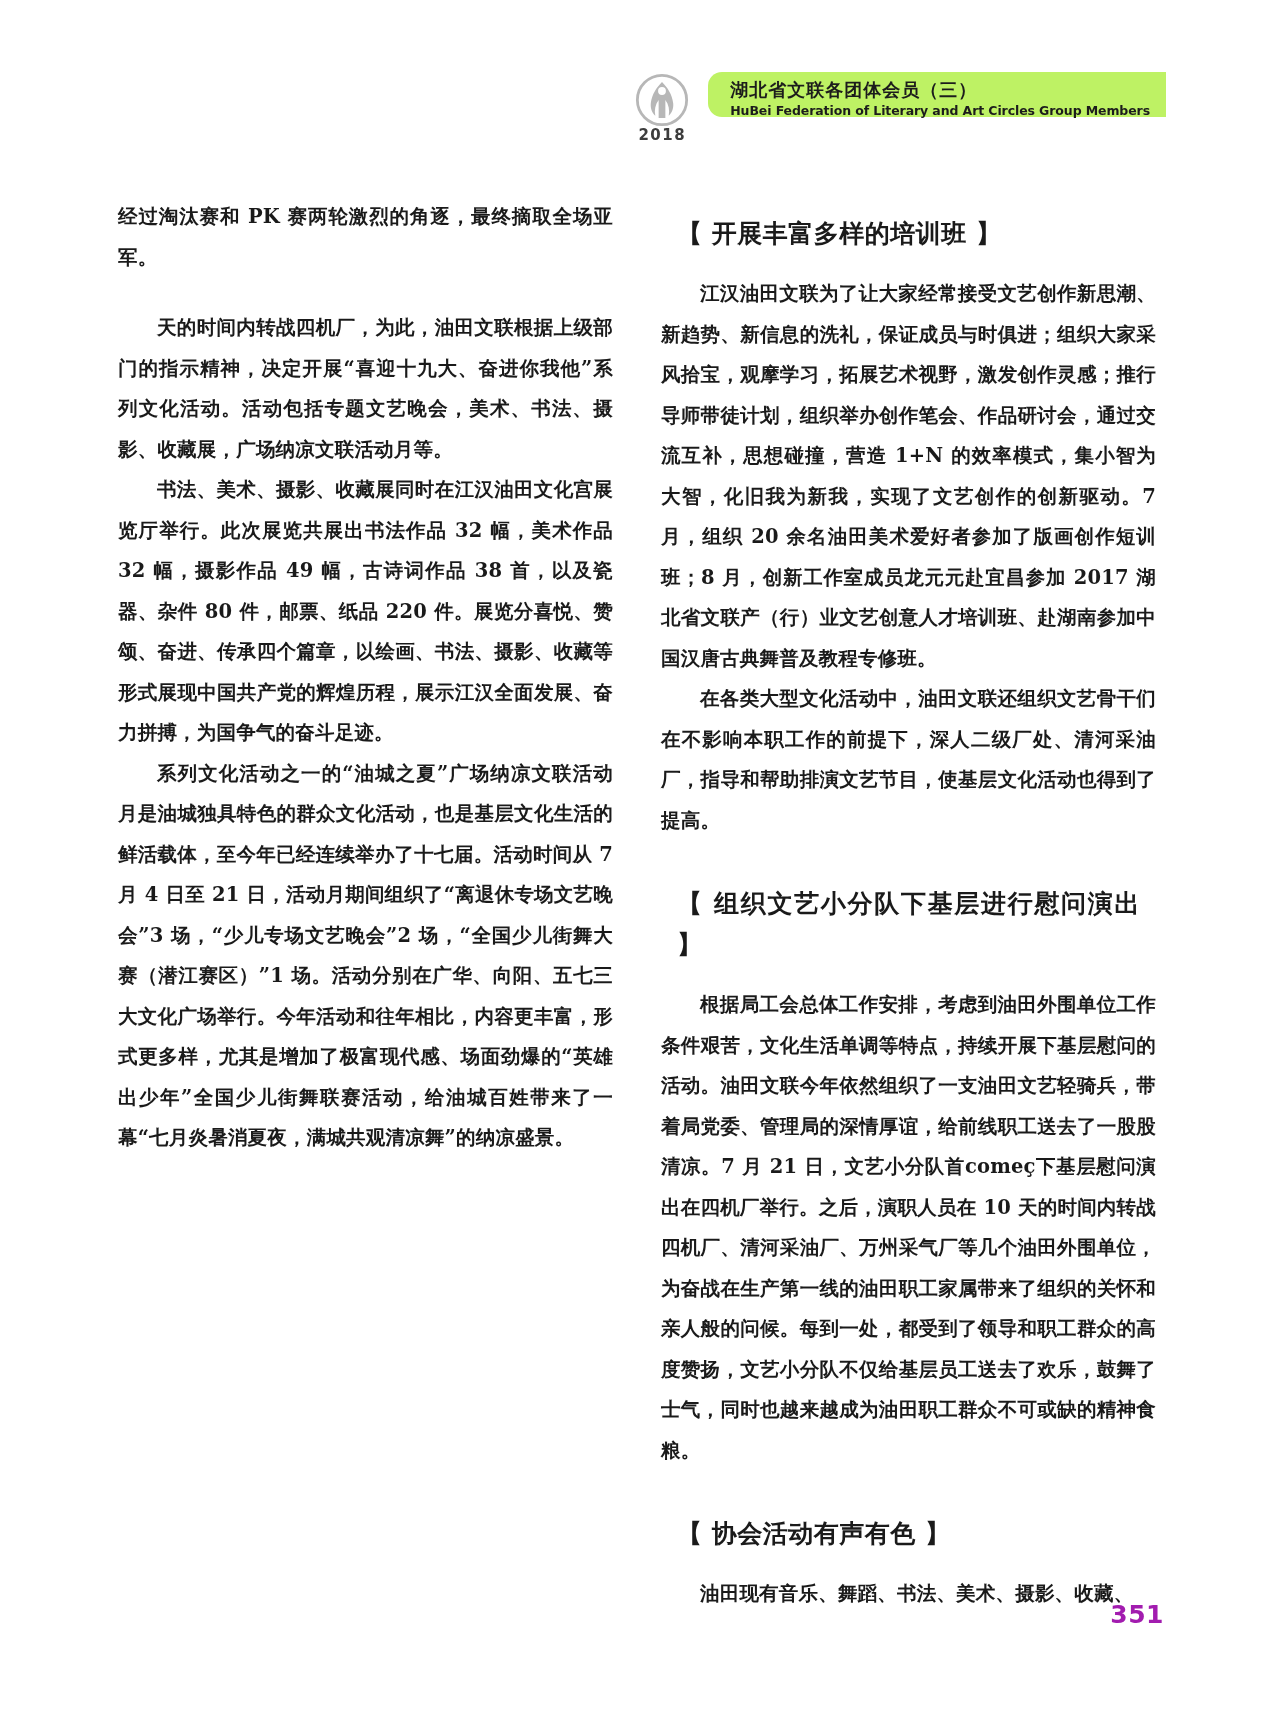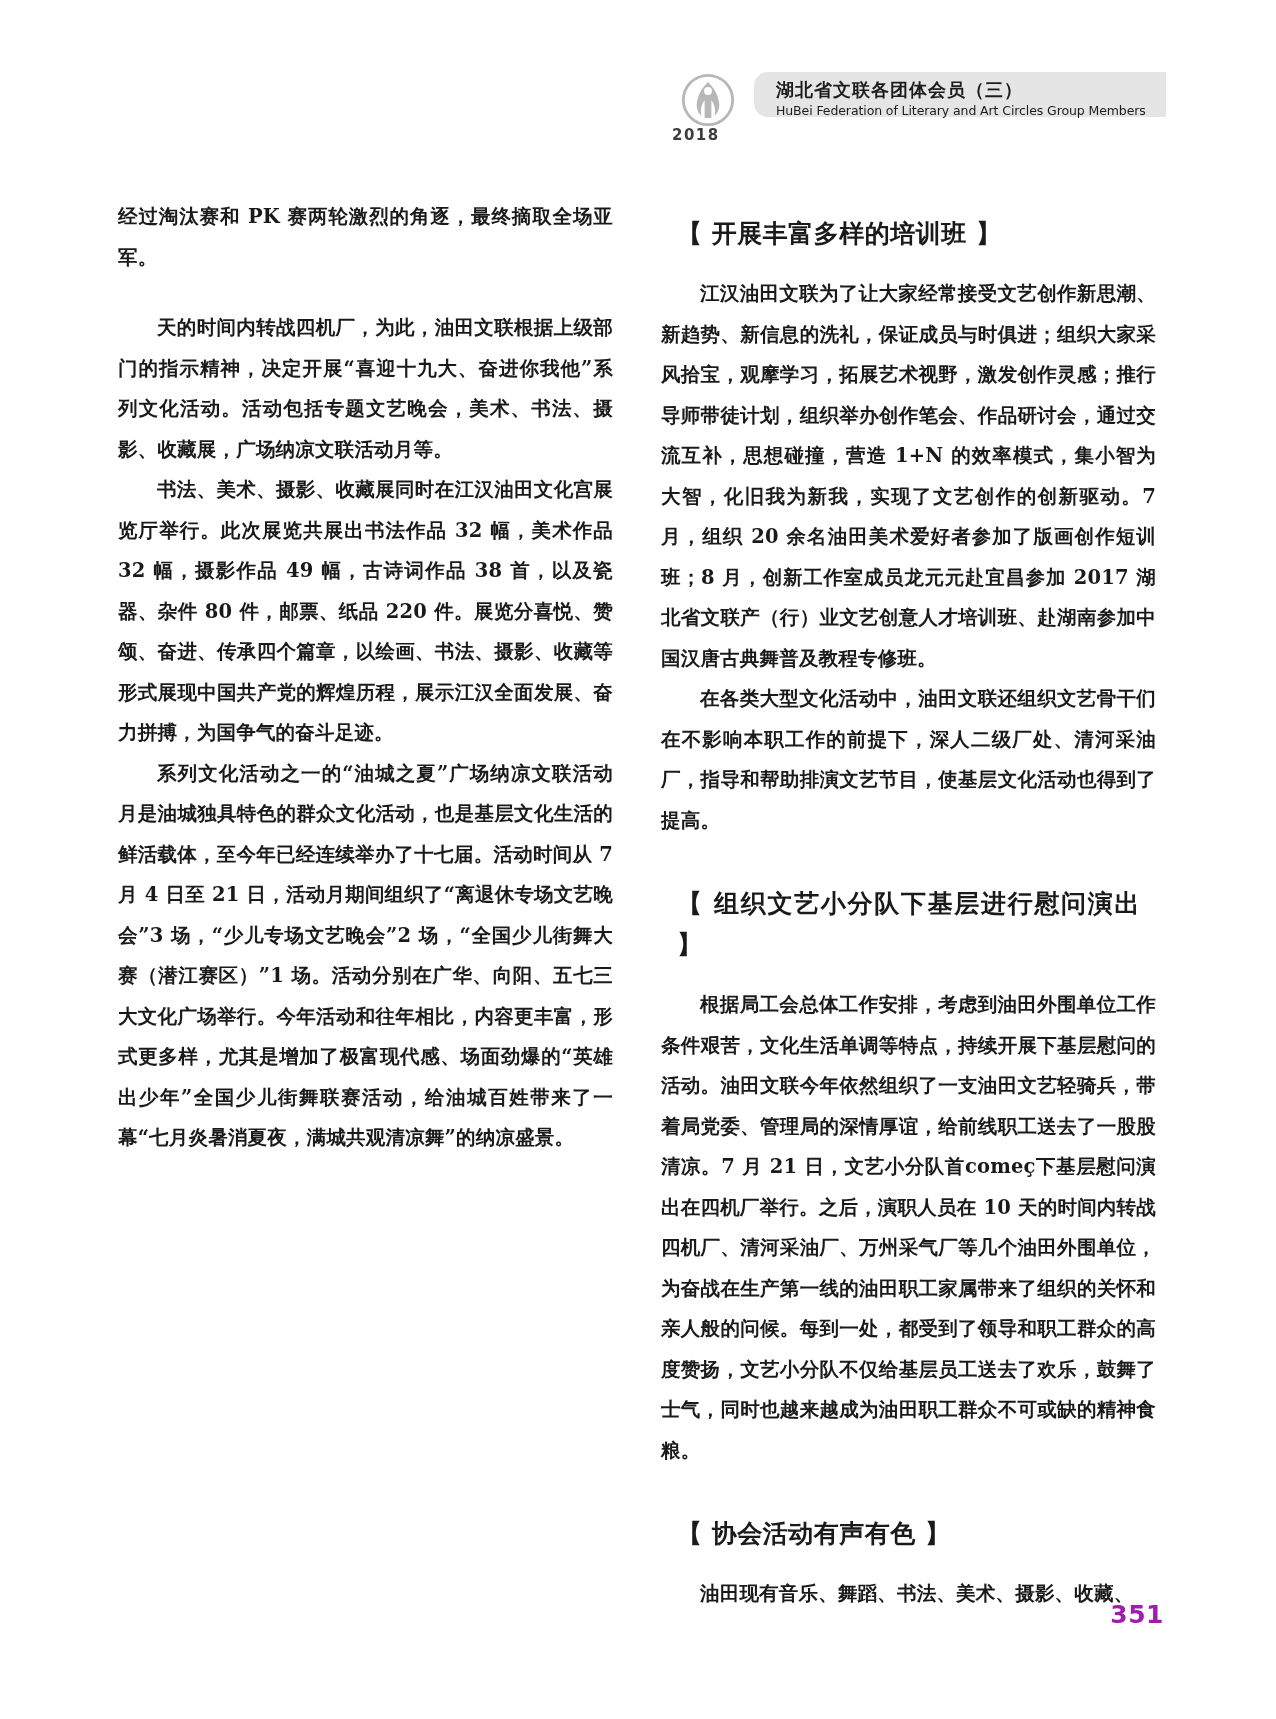--- a/index.html
+++ b/index.html
@@ -30,56 +30,56 @@
     top: 0;
     display: flex;
     align-items: flex-start;
   }
   .header-logo {
     position: relative;
     width: 72px;
     height: 76px;
     margin-right: 10px;
     flex: 0 0 auto;
-    text-align: left;
+    text-align: center;
   }
   .logo-mark {
     width: 56px;
     height: 56px;
     margin: 0 auto;
     display: block;
   }
   .logo-year {
     font-family: "DejaVu Sans", sans-serif;
     font-weight: bold;
     font-size: 15px;
     letter-spacing: 1.5px;
     color: #3d3d3d;
     margin-top: -2px;
   }
   .header-titleblock {
-    background: #e5e5e5;
+    background: #bef264;
     border-radius: 14px 0 0 14px;
     padding: 8px 16px 4px 22px;
     min-width: 412px;
     height: 45px;
     box-sizing: border-box;
   }
   .header-title-cn {
     font-family: "DejaVu Sans", "Liberation Sans", sans-serif;
     font-weight: bold;
     font-size: 18px;
     letter-spacing: 1px;
     color: #1c1c1c;
     line-height: 1.15;
     white-space: nowrap;
   }
   .header-title-en {
     font-family: "DejaVu Sans", "Liberation Sans", sans-serif;
-    font-weight: normal;
+    font-weight: bold;
     font-size: 12.5px;
     letter-spacing: -0.1px;
     color: #1c1c1c;
     line-height: 1.2;
     margin-top: 2px;
     white-space: nowrap;
   }
 
   
   .columns {

